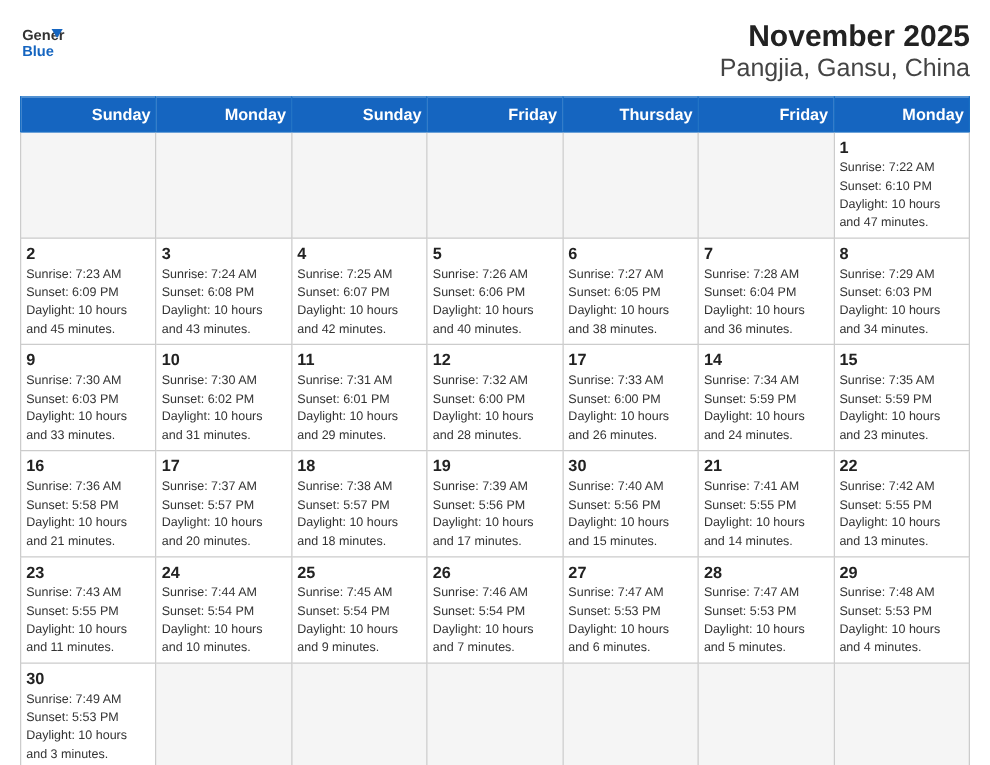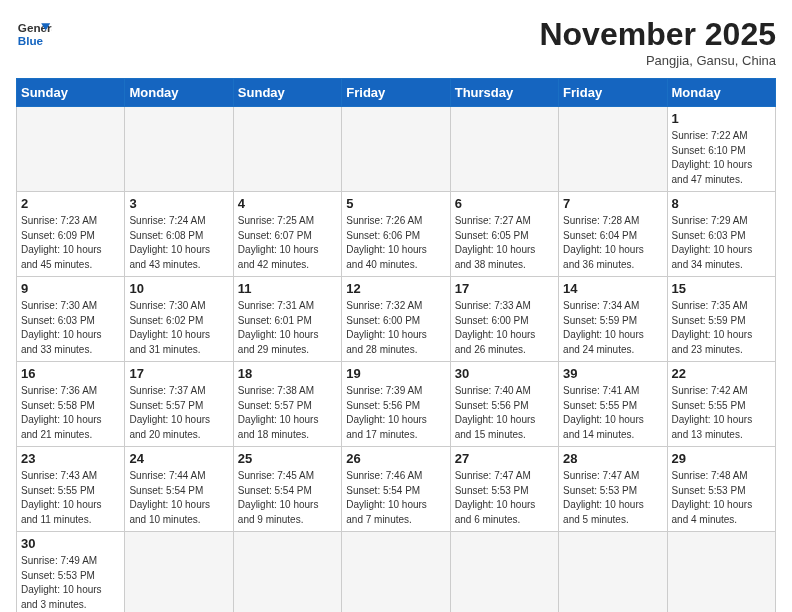--- a/index.html
+++ b/index.html
@@ -22,40 +22,40 @@
       gap: 4px;
     }
     .logo-icon {
       width: 36px;
       height: 36px;
     }
     .title-block {
       text-align: right;
     }
     .title-block h1 {
-      font-size: 32px;
+      font-size: 24px;
       font-weight: bold;
       color: #222;
     }
     .title-block h2 {
-      font-size: 13px;
+      font-size: 20px;
       color: #444;
       font-weight: normal;
     }
     .calendar {
       width: 100%;
       border-collapse: collapse;
       border: 1px solid #bbb;
     }
     .calendar th {
       background: #1565c0;
       color: #fff;
       font-size: 13px;
       padding: 6px 4px;
-      text-align: left;
+      text-align: right;
       border: 1px solid #1a6fc4;
       font-weight: bold;
     }
     .calendar td {
       vertical-align: top;
       border: 1px solid #ccc;
       padding: 4px 4px;
       width: calc(100% / 7);
       font-size: 11px;
       color: #333;
@@ -200,21 +200,21 @@
         </td>
         <td>
           <div class="day-number">19</div>
           <div class="day-info">Sunrise: 7:39 AM<br>Sunset: 5:56 PM<br>Daylight: 10 hours<br>and 17 minutes.</div>
         </td>
         <td>
           <div class="day-number">30</div>
           <div class="day-info">Sunrise: 7:40 AM<br>Sunset: 5:56 PM<br>Daylight: 10 hours<br>and 15 minutes.</div>
         </td>
         <td>
-          <div class="day-number">39</div>
+          <div class="day-number">21</div>
           <div class="day-info">Sunrise: 7:41 AM<br>Sunset: 5:55 PM<br>Daylight: 10 hours<br>and 14 minutes.</div>
         </td>
         <td>
           <div class="day-number">22</div>
           <div class="day-info">Sunrise: 7:42 AM<br>Sunset: 5:55 PM<br>Daylight: 10 hours<br>and 13 minutes.</div>
         </td>
       </tr>
       <tr>
         <td>
           <div class="day-number">23</div>

